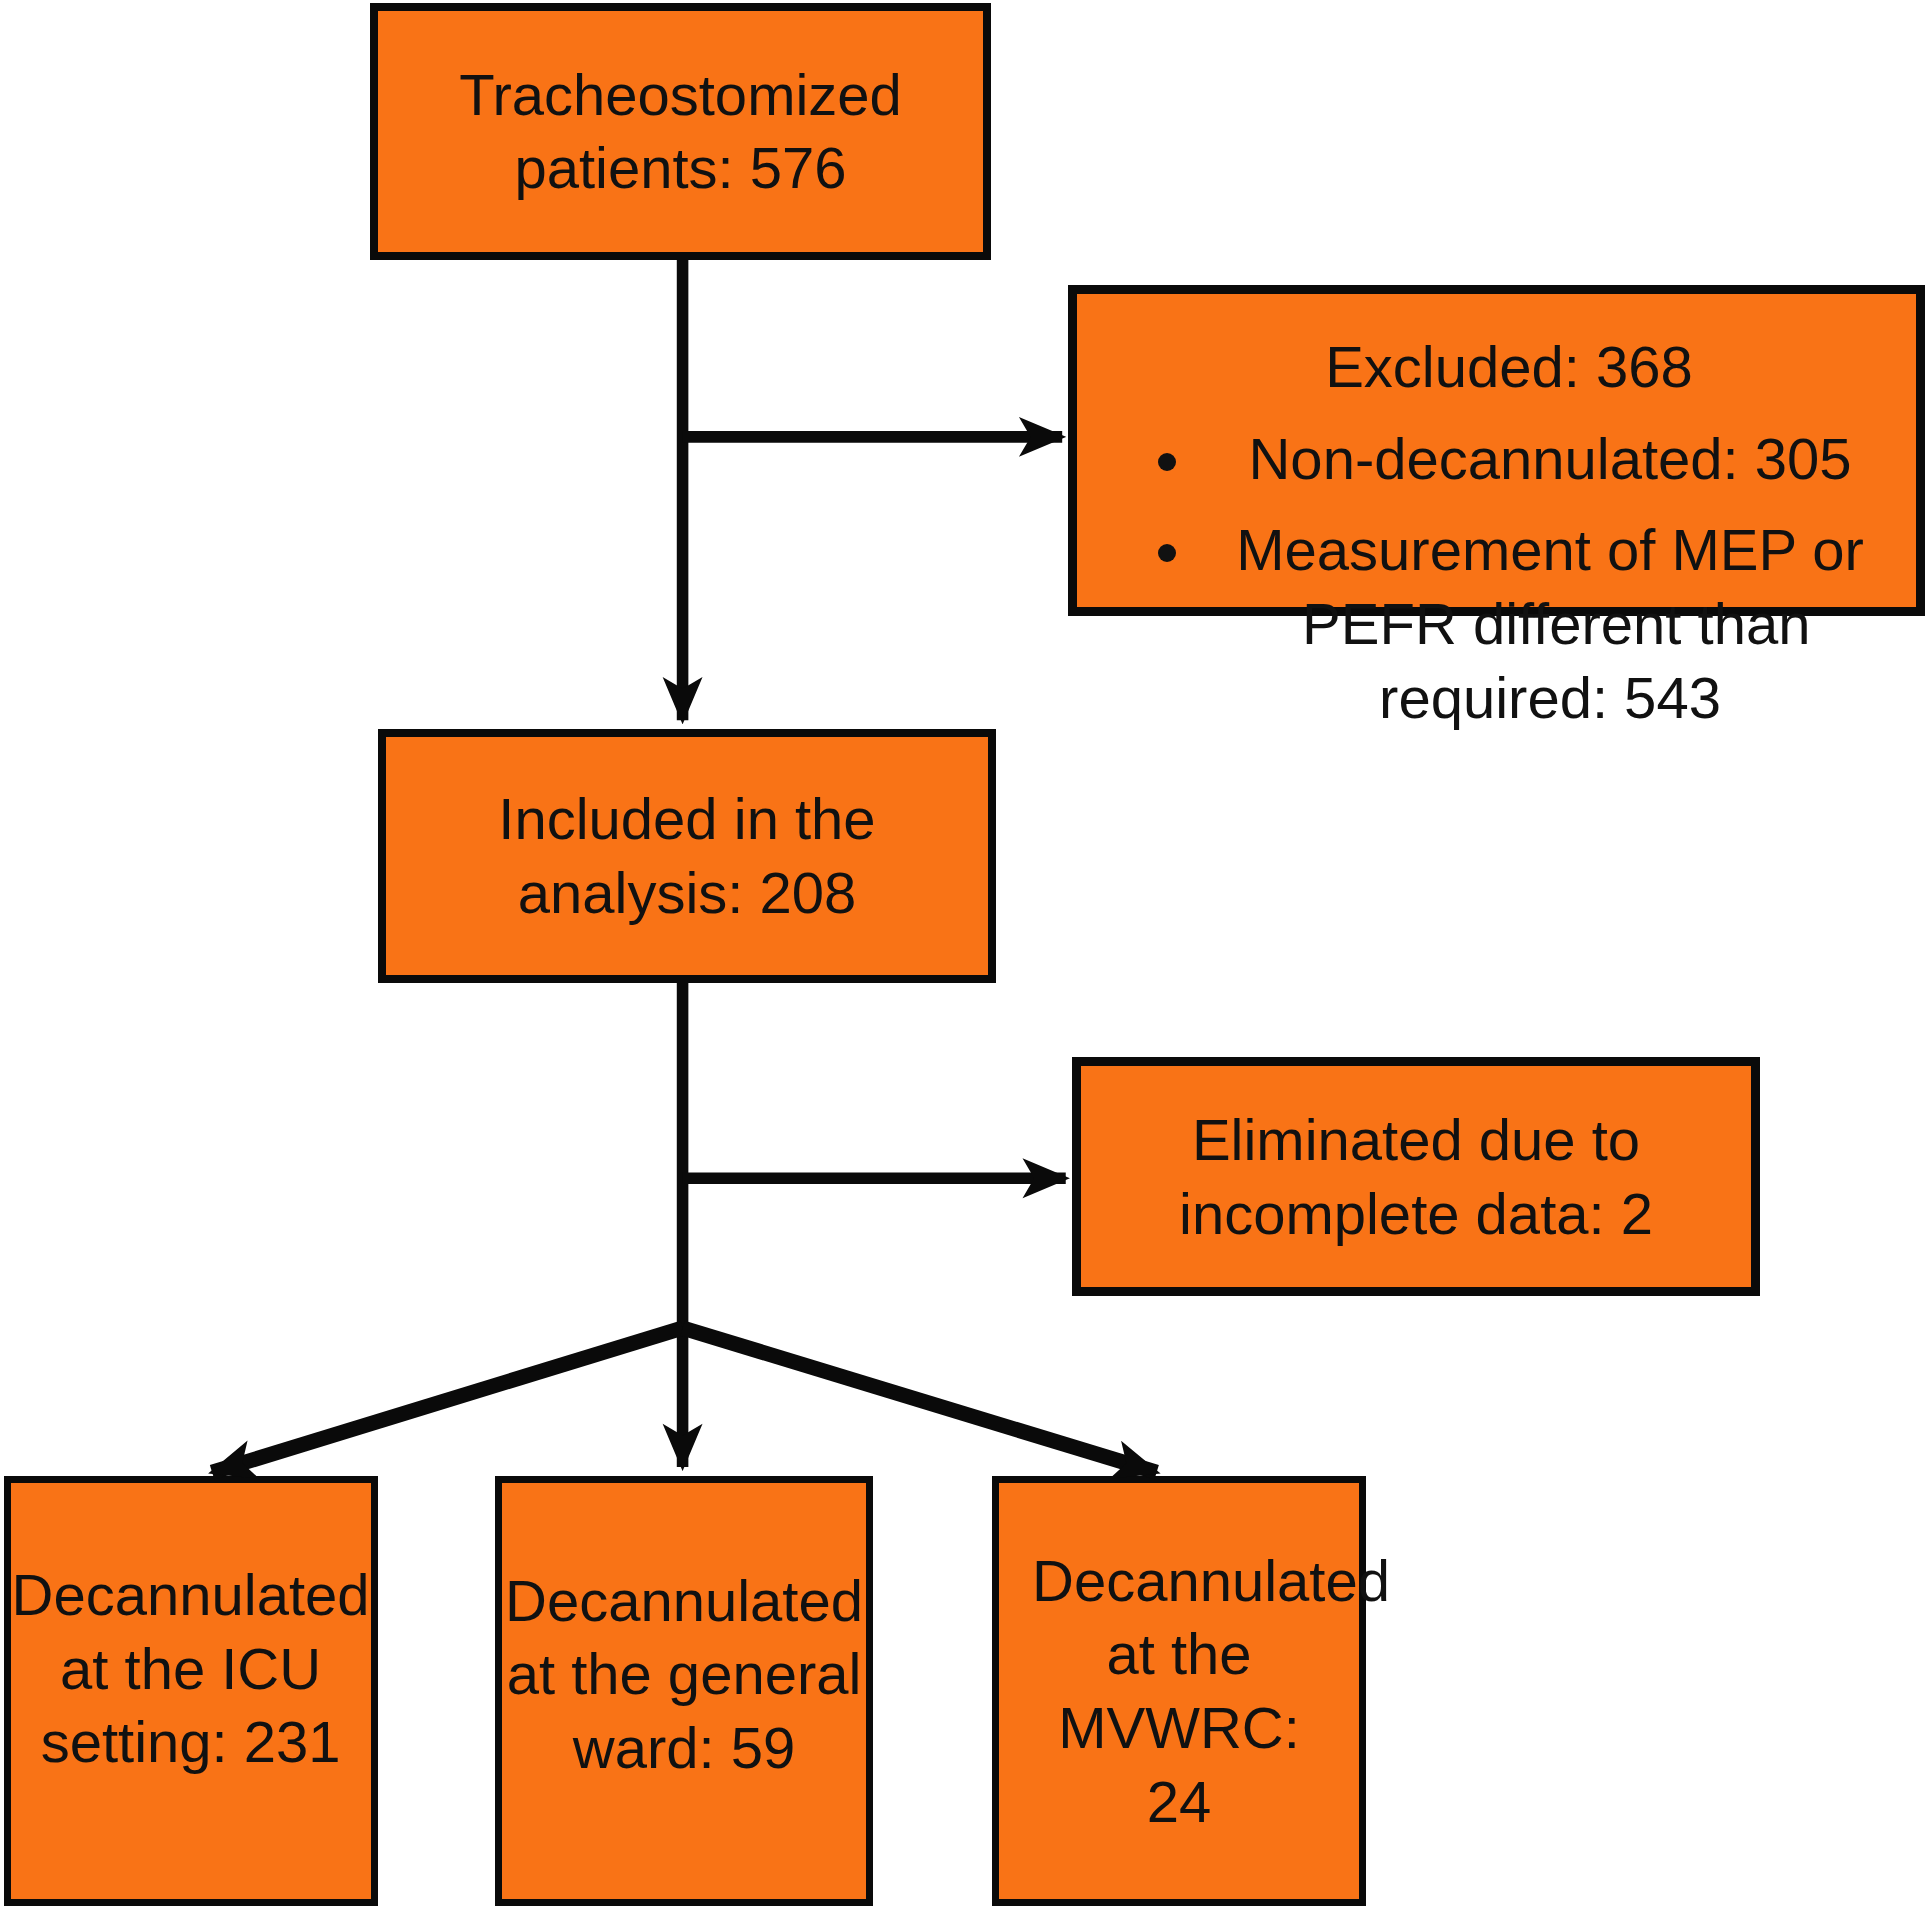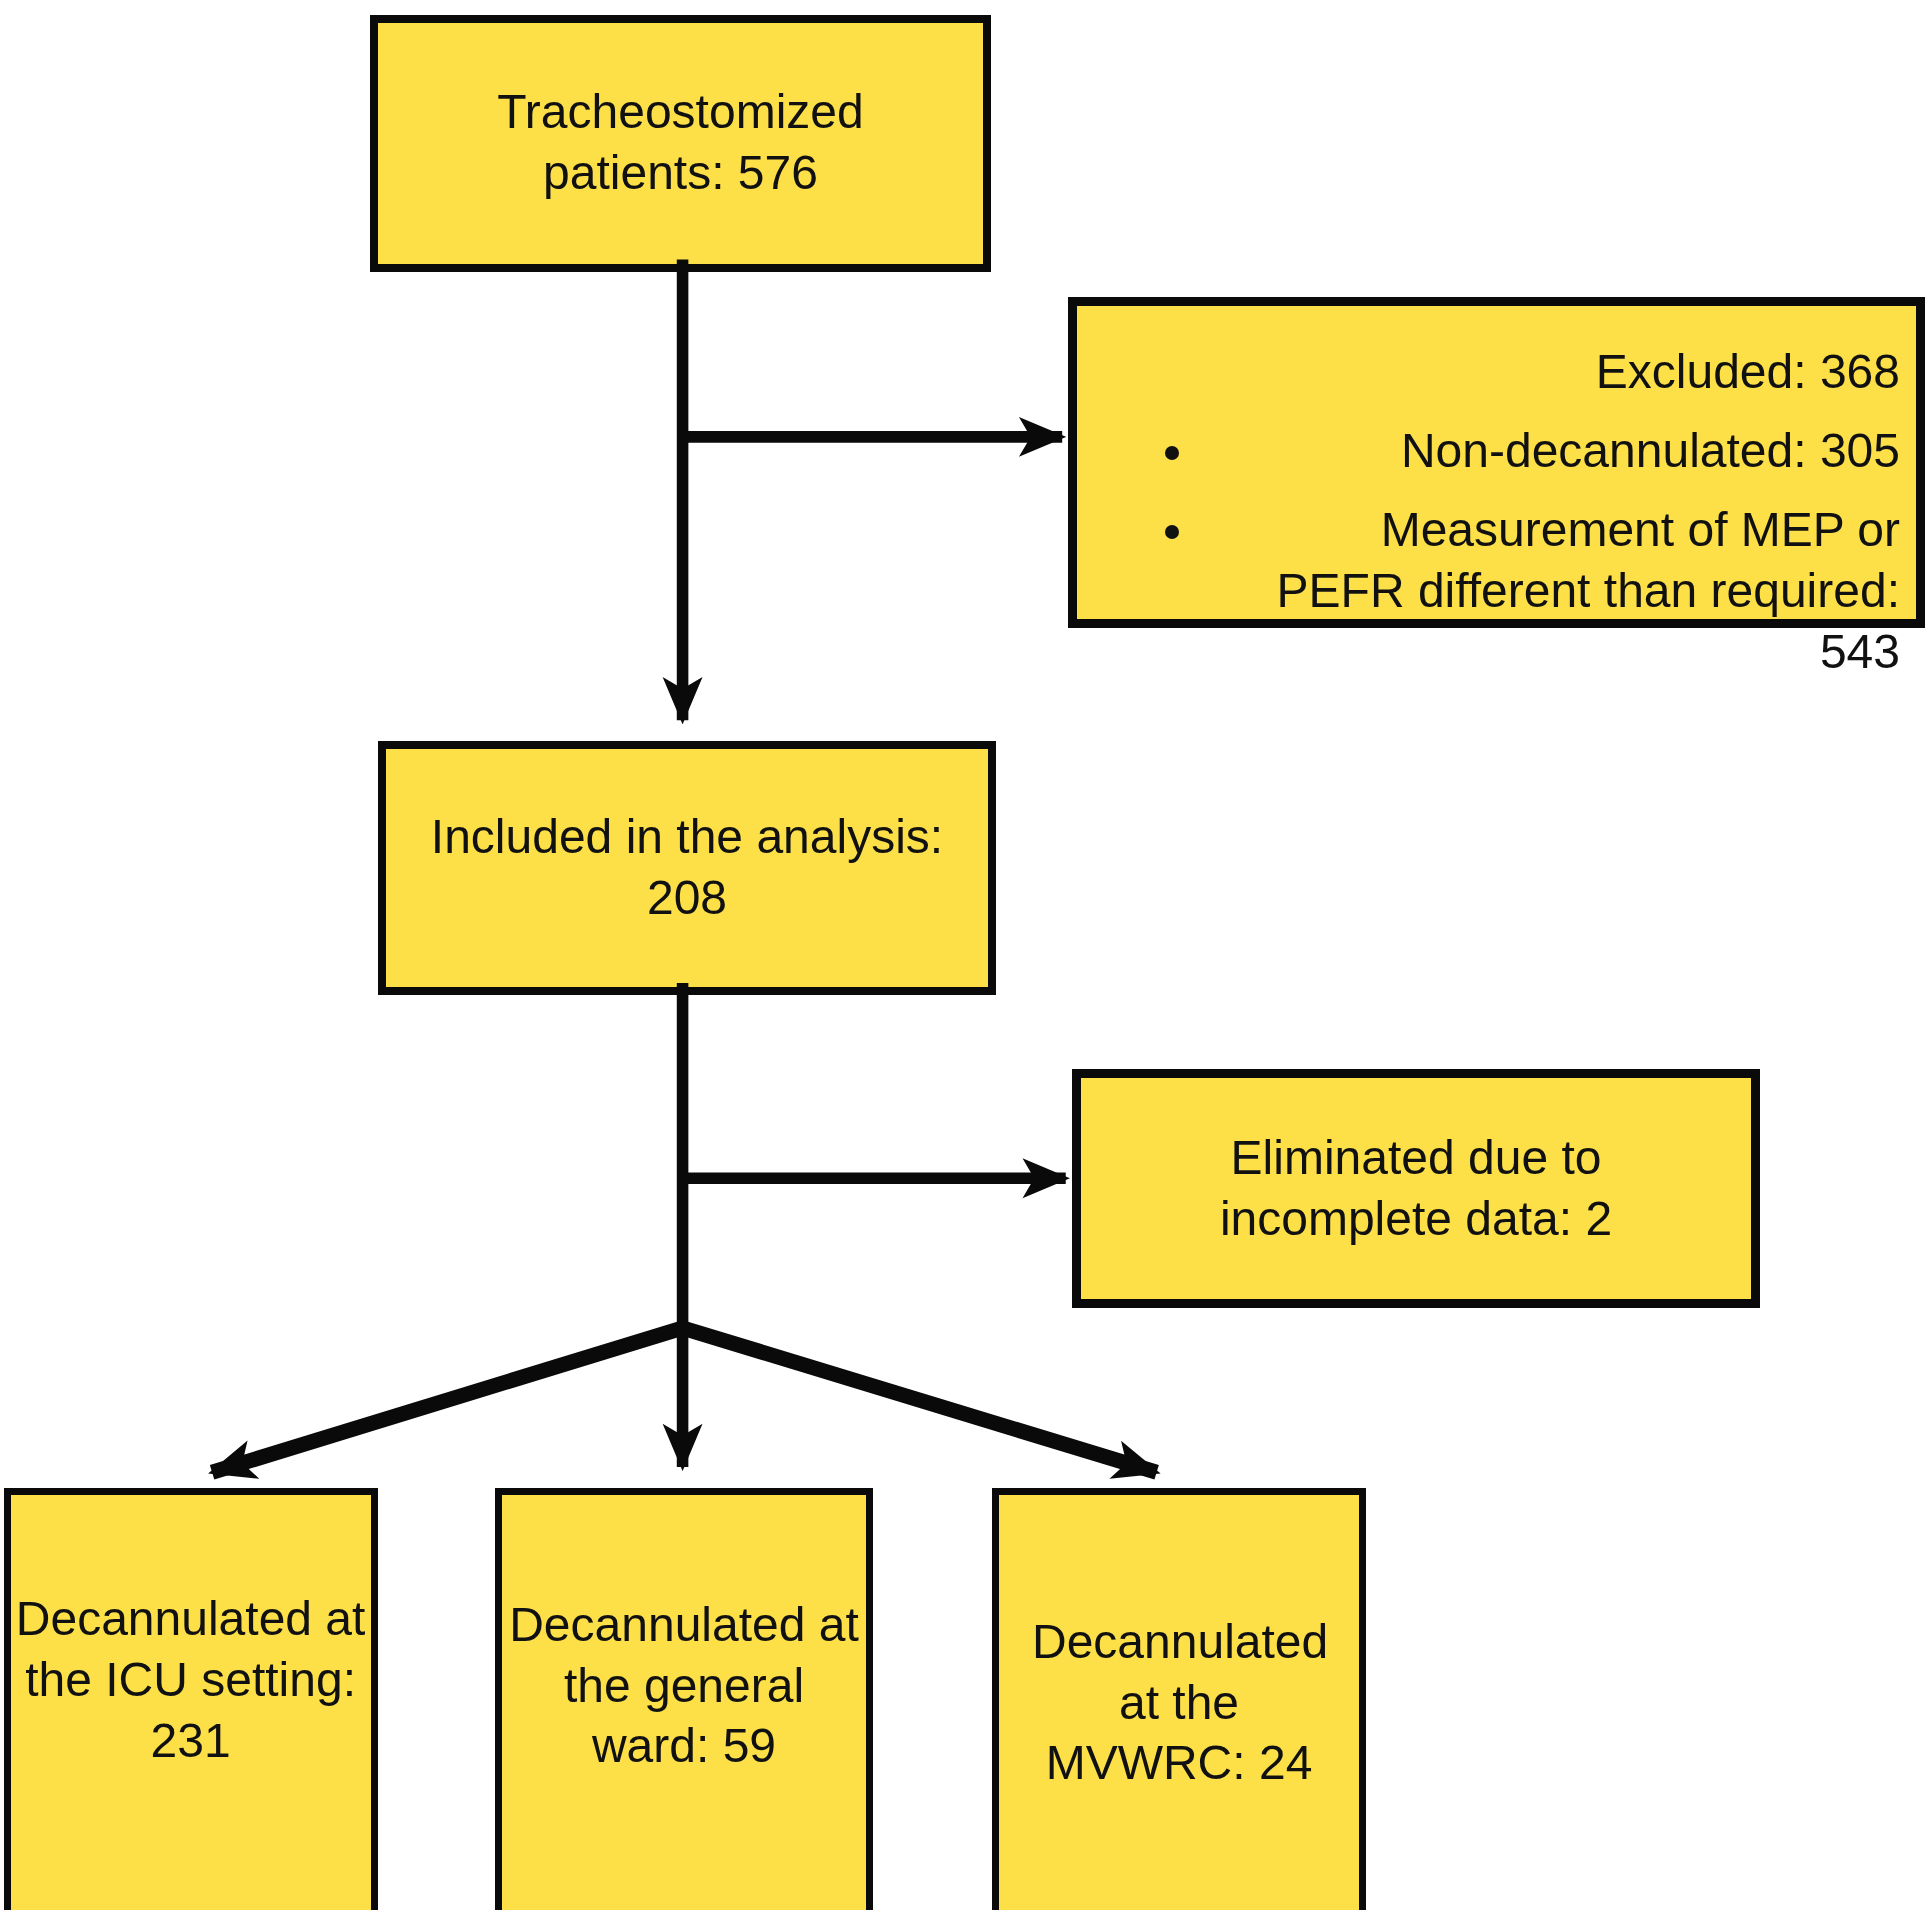--- a/index.html
+++ b/index.html
@@ -11,37 +11,36 @@
     position: relative;
     width: 1931px;
     height: 1911px;
     background: #ffffff;
     font-family: "Liberation Sans", sans-serif;
     color: #111111;
   }
   .box {
     position: absolute;
     box-sizing: border-box;
-    background: #fde047;
+    background: #f97316;
     border: 8px solid #0a0a0a;
-    font-size: 48px;
+    font-size: 58px;
     line-height: 1.27;
     color: #111111;
     z-index: 1;
-    margin-top: 12px;
   }
   .center-box {
     display: flex;
     align-items: center;
     justify-content: center;
     text-align: center;
   }
   .node-top    { left: 370px;  top: 2.7px;    width: 621px; height: 257px; padding: 0 40px; }
   .node-excl   { left: 1068px; top: 285px;  width: 857px; height: 331px;
-                 border-width: 9px; padding: 36px 16px 0 41px; text-align: right; }
+                 border-width: 9px; padding: 36px 16px 0 41px; text-align: center; }
   .node-incl   { left: 378px;  top: 729px;  width: 618px; height: 254px; padding: 0 40px; justify-content: center; }
   .node-elim   { left: 1072px; top: 1057px; width: 688px; height: 239px; border-width: 9px; }
   .node-elim .txt { max-width: 481px; }
   .node-icu    { left: 3.6px;    top: 1476px; width: 374px; height: 430px; border-width: 7.1px; padding-bottom: 45px; }
   .node-ward   { left: 495px;  top: 1476px; width: 378px; height: 430px; border-width: 7.1px; padding-bottom: 34px; }
   .node-mvwrc  { left: 992px; top: 1476px; width: 374px; height: 430px; border-width: 7.1px; }
   .node-mvwrc .txt { max-width: 294px; }
 
   .excl-title { margin: 0; }
   .excl-list {

